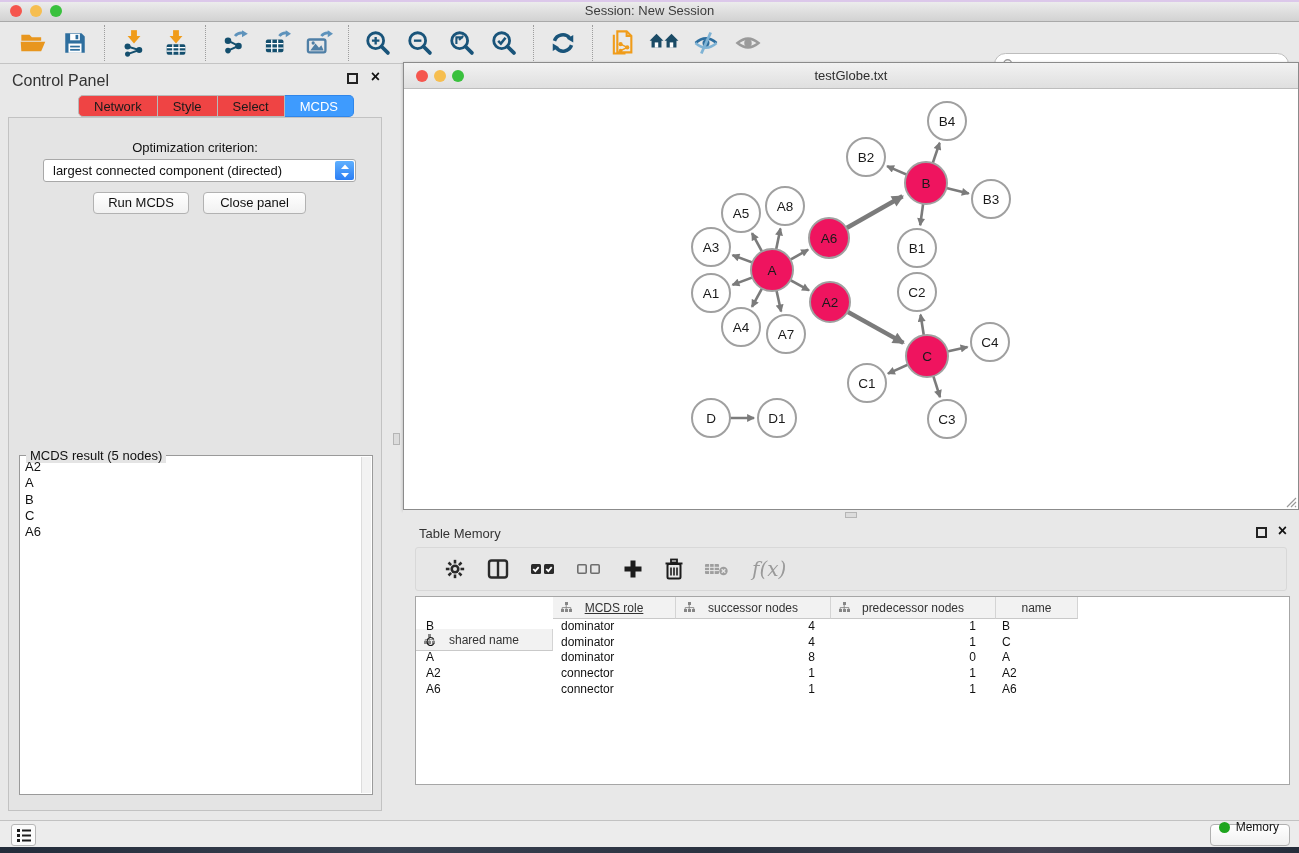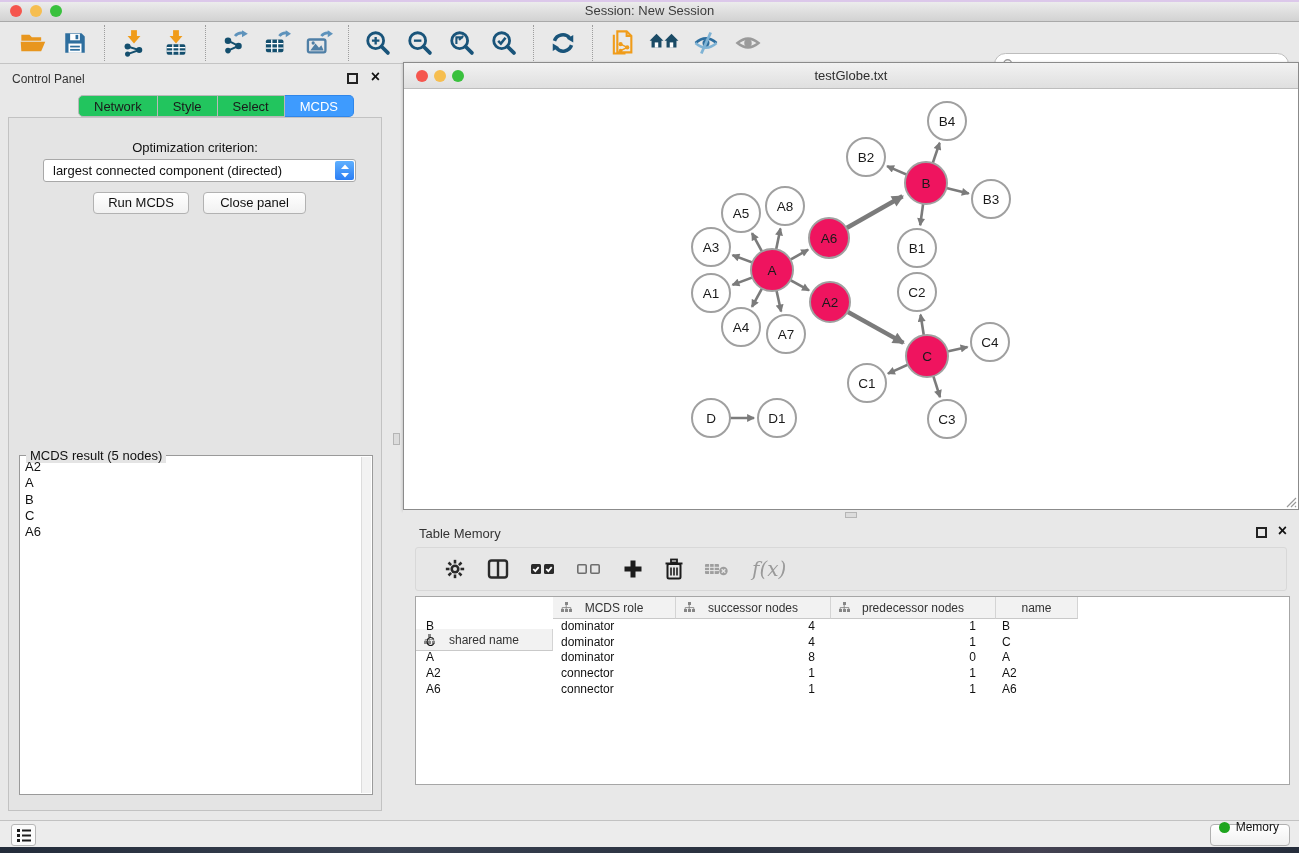--- a/index.html
+++ b/index.html
@@ -18,26 +18,26 @@
   
   #main-toolbar { left:0; top:22px; width:1299px; height:42px; background:#e9e9e9;
     border-bottom:1px solid #c4c4c4; display:flex; align-items:center; padding-left:12px; }
   .tb-icon { width:30px; height:30px; display:flex; align-items:center; justify-content:center; margin:0 6px; }
   .tb-sep { border-left:1px dotted #9d9d9d; height:36px; margin:0 8px; }
   #search-box { position:absolute; right:10px; top:31px; width:295px; height:23px; background:#fff;
     border:1px solid #bdbdbd; border-radius:12px; display:flex; align-items:center; padding-left:7px; }
 
   
   #control-panel { left:0; top:64px; width:390px; height:756px; background:#e8e8e8; }
-  #cp-title { left:12px; top:8px; font-size:12px; color:#333; position:absolute; }
+  #cp-title { left:12px; top:8px; font-size:16px; color:#333; position:absolute; }
   .float-btn { width:11px; height:11px; border:2px solid #222; display:inline-block; }
   .close-x { font-size:16px; font-weight:bold; color:#111; line-height:11px; }
   #cp-float { position:absolute; right:32px; top:9px; } #cp-close { position:absolute; right:10px; top:7px; }
   #cp-tabs { position:absolute; left:78px; top:31px; height:22px; display:flex; }
-  .seg-tab { height:22px; padding:0 15px; font-size:13px; line-height:21px; color:#1a1a1a; background:#22c55e;
+  .seg-tab { height:22px; padding:0 15px; font-size:13px; line-height:21px; color:#1a1a1a; background:#ef4444;
     border:1px solid #b9b9b9; border-left:none; cursor:default; }
   .seg-tab:first-child { border-left:1px solid #b9b9b9; border-radius:5px 0 0 5px; }
   .seg-tab:last-child { border-radius:0 5px 5px 0; }
   .seg-tab.active { background:#3e9bfe; border-color:#2f86ea; color:#fff; }
   #cp-content { position:absolute; left:8px; top:53px; width:374px; height:694px;
     background:#e4e4e4; border:1px solid #c2c2c2; }
   #opt-label { position:absolute; top:22px; width:100%; text-align:center; font-size:13px; color:#111; }
   #opt-select { position:absolute; left:34px; top:41px; width:313px; height:23px; background:#fff;
     border:1px solid #a8a8a8; border-radius:3px; font-size:13px; color:#111; line-height:21px; padding-left:9px; }
   #opt-stepper { position:absolute; right:1px; top:1px; width:19px; height:19px; border-radius:2px;
@@ -500,21 +500,21 @@
             <g fill="#868686">
               <rect x="4" y="0" width="3" height="3"></rect>
               <rect x="0" y="7" width="3" height="3"></rect>
               <rect x="4" y="7" width="3" height="3"></rect>
               <rect x="8" y="7" width="3" height="3"></rect>
               <path d="M5.2 3v2 M1.2 7V5.6h8.6V7 M5.2 5v2" stroke="#868686" stroke-width="0.9" fill="none"></path>
             </g>
           </svg>
           <span>shared name</span>
         </div>
-        <div class="nt-h-cell" style="width: 123px;">
+        <div class="nt-h-cell" style="width: 123px; text-decoration: underline;">
           <svg class="h-ic" width="11" height="11" viewBox="0 0 11 11">
             <g fill="#868686">
               <rect x="4" y="0" width="3" height="3"></rect>
               <rect x="0" y="7" width="3" height="3"></rect>
               <rect x="4" y="7" width="3" height="3"></rect>
               <rect x="8" y="7" width="3" height="3"></rect>
               <path d="M5.2 3v2 M1.2 7V5.6h8.6V7 M5.2 5v2" stroke="#868686" stroke-width="0.9" fill="none"></path>
             </g>
           </svg>
           <span>MCDS role</span>

